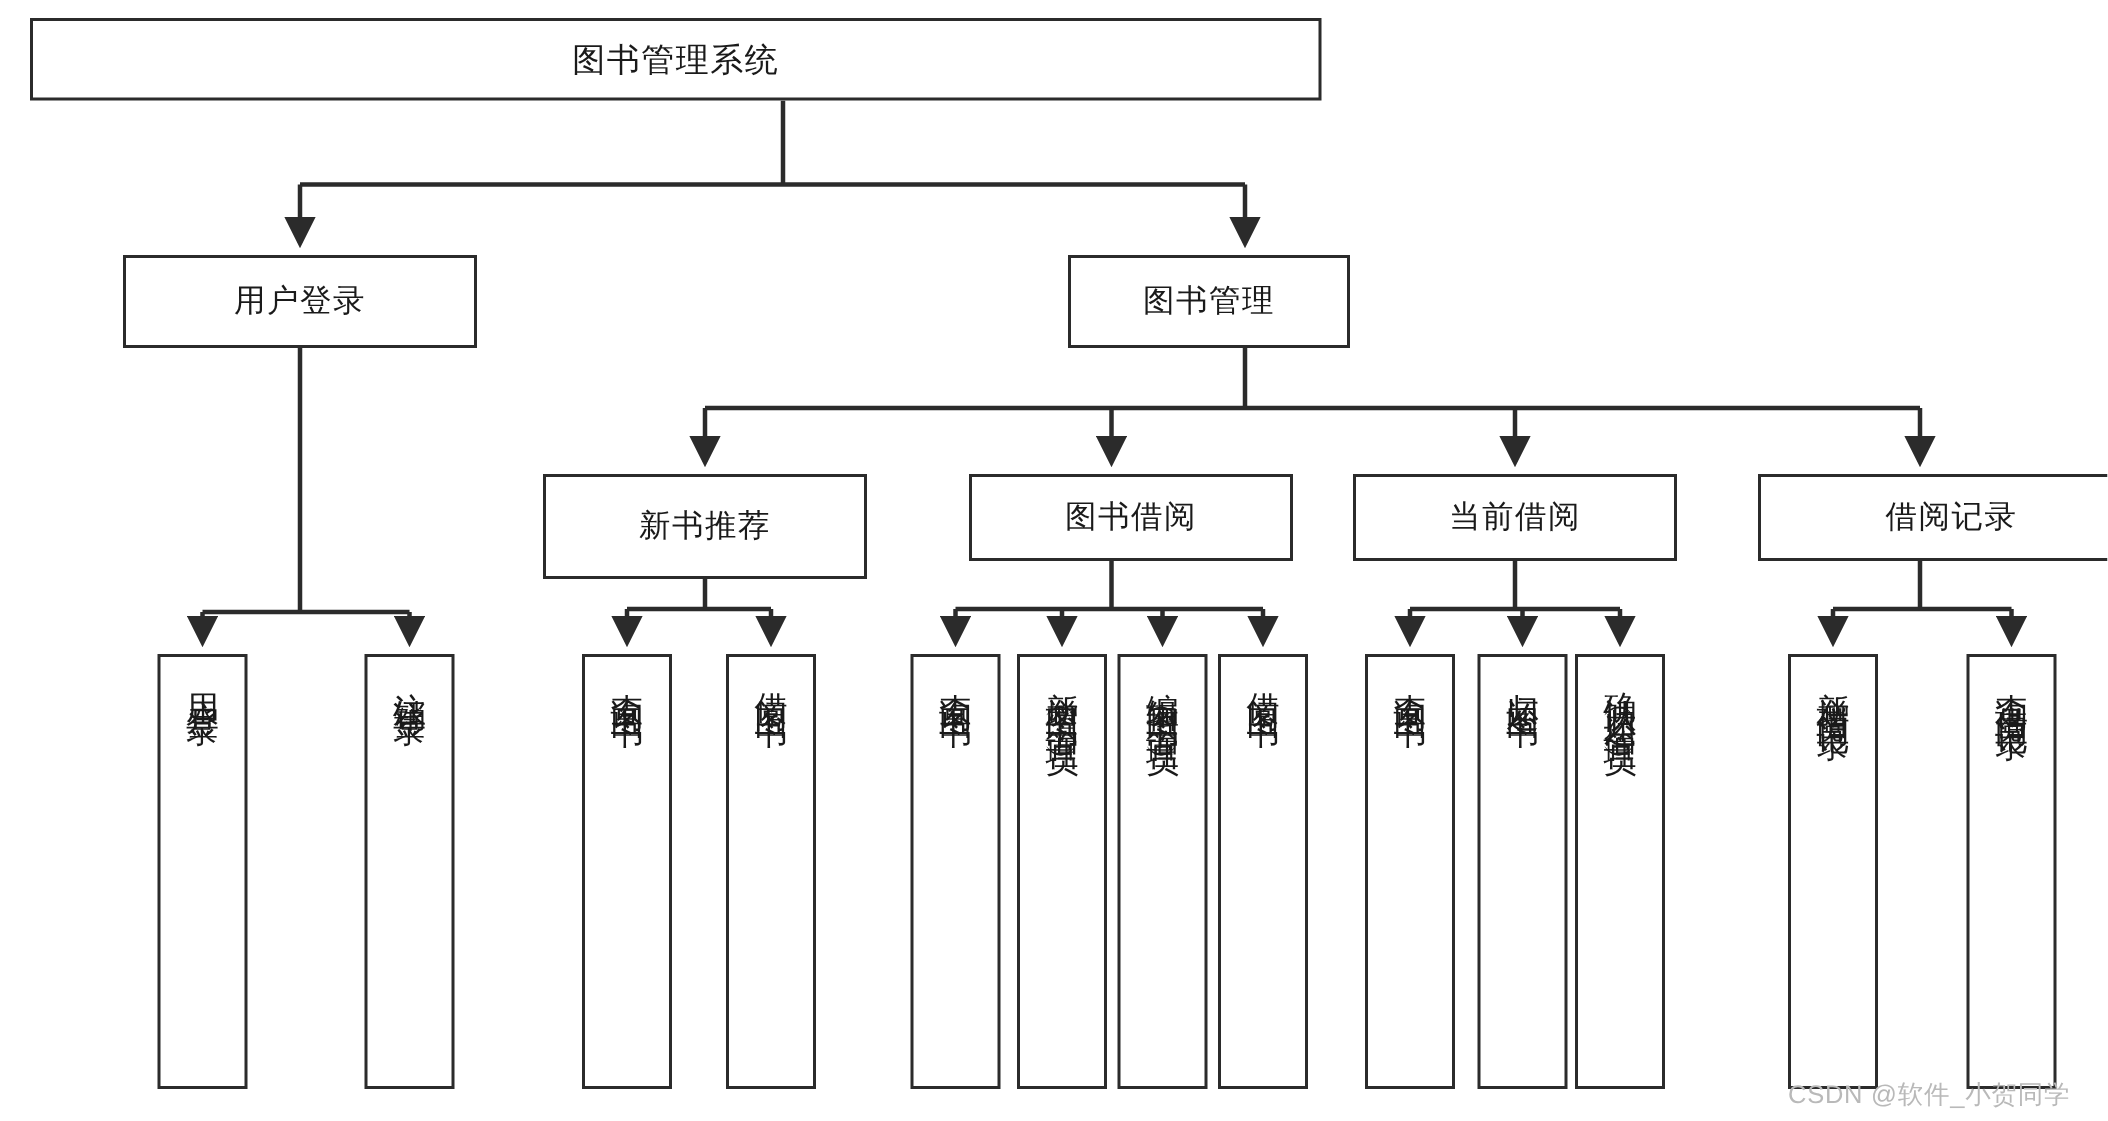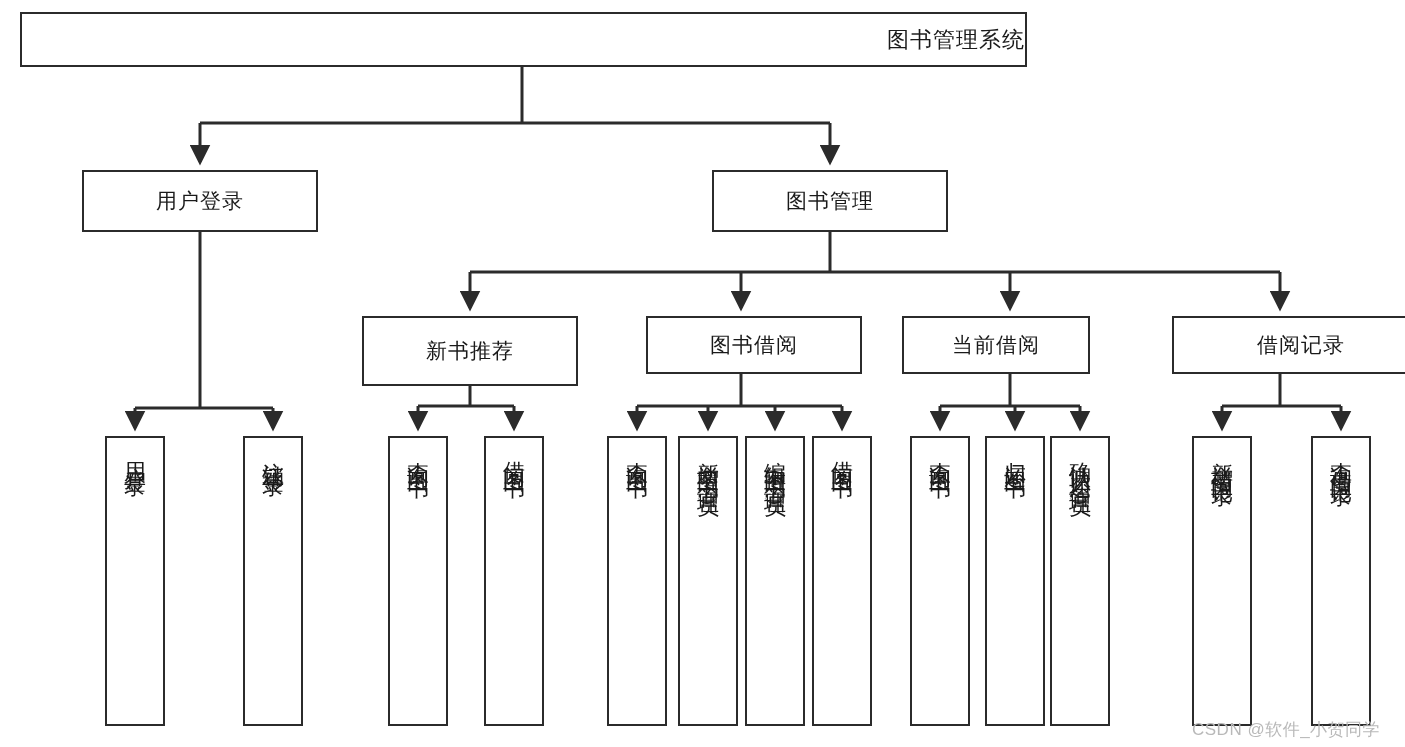--- a/index.html
+++ b/index.html
@@ -118,38 +118,38 @@
       <path d="M 1015 406 L 1015 428" marker-end="url(#arrow)"></path>
       <path d="M 1080 406 L 1080 428" marker-end="url(#arrow)"></path>
 
       <path d="M 1280 374 L 1280 406"></path>
       <path d="M 1222 406 L 1341 406"></path>
       <path d="M 1222 406 L 1222 428" marker-end="url(#arrow)"></path>
       <path d="M 1341 406 L 1341 428" marker-end="url(#arrow)"></path>
     </g>
   </svg>
 
-  <div class="node root horiz" style="left:20px;top:12px;width:1007px;height:55px;justify-content:flex-end;">
+  <div class="node root horiz" style="left:20px;top:12px;width:861px;height:55px;">
     <span class="lbl">图书管理系统</span>
   </div>
 
   <div class="node horiz" style="left:82px;top:170px;width:236px;height:62px;">
     <span class="lbl">用户登录</span>
   </div>
-  <div class="node horiz" style="left:712px;top:170px;width:236px;height:62px;">
+  <div class="node horiz" style="left:712px;top:170px;width:188px;height:62px;">
     <span class="lbl">图书管理</span>
   </div>
 
   <div class="node horiz" style="left:362px;top:316px;width:216px;height:70px;">
     <span class="lbl">新书推荐</span>
   </div>
   <div class="node horiz" style="left:646px;top:316px;width:216px;height:58px;">
     <span class="lbl">图书借阅</span>
   </div>
-  <div class="node horiz" style="left:902px;top:316px;width:188px;height:58px;">
+  <div class="node horiz" style="left:902px;top:316px;width:216px;height:58px;">
     <span class="lbl">当前借阅</span>
   </div>
   <div class="node horiz" style="left:1172px;top:316px;width:248px;height:58px;padding-left:10px;">
     <span class="lbl">借阅记录</span>
   </div>
 
   <div class="node vert" style="left:105px;top:436px;width:60px;height:290px;">
     <span class="lbl">用户登录</span>
   </div>
   <div class="node vert" style="left:243px;top:436px;width:60px;height:290px;">

